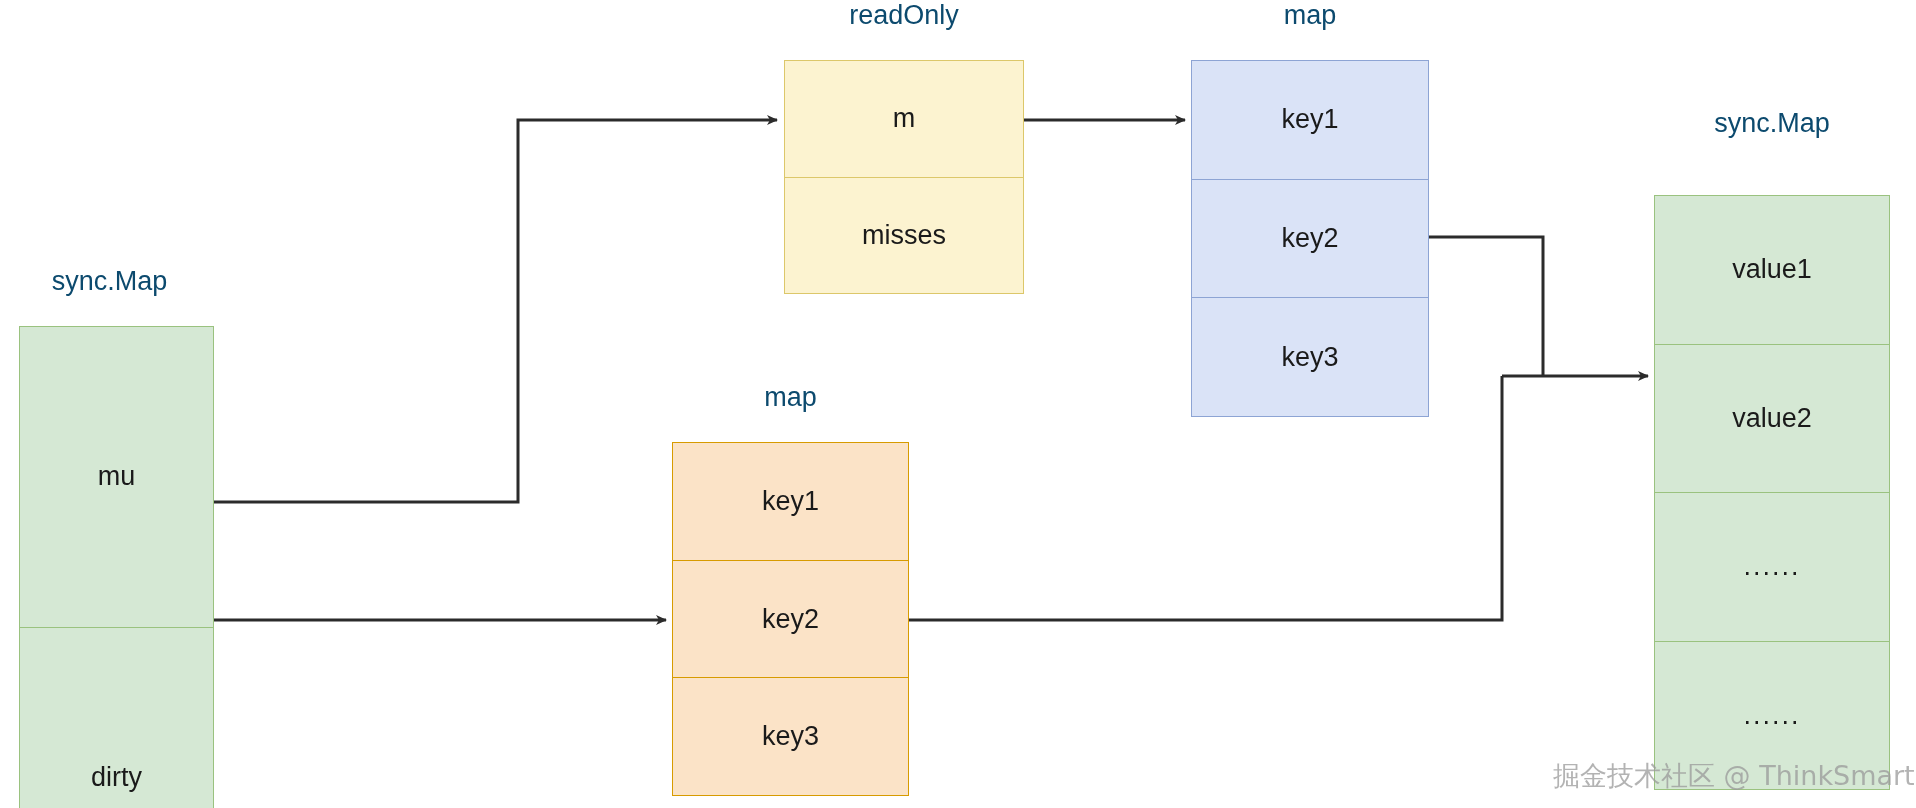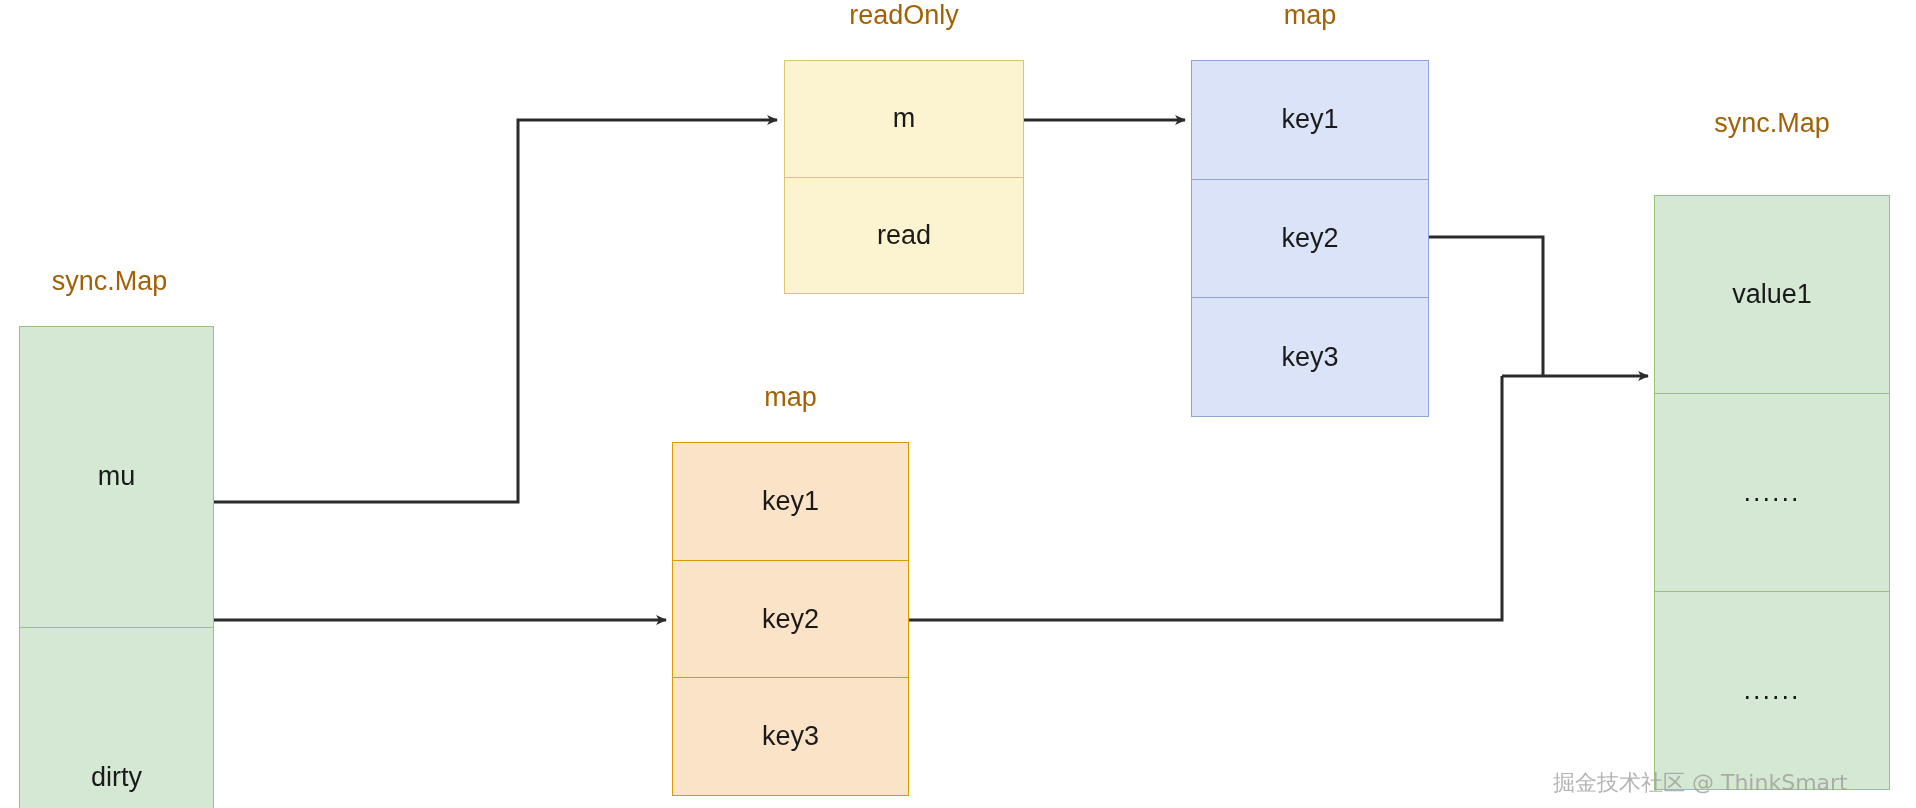--- a/index.html
+++ b/index.html
@@ -52,41 +52,40 @@
   
   .box.blue { background: #dae3f7; border-color: #8da4d4; }
   .box.blue .cell { border-bottom-color: #8da4d4; }
   
   .box.orange { background: #fbe3c7; border-color: #d79b00; }
   .box.orange .cell { border-bottom-color: #d79b00; }
 
   .caption {
     position: absolute;
     font-size: 27px;
-    color: #a16207;
+    color: #0c4a6e;
     text-align: center;
     white-space: nowrap;
     line-height: 1;
   }
   #wires {
     position: absolute;
     left: 0;
     top: 0;
     width: 1916px;
     height: 808px;
     pointer-events: none;
   }
   .watermark {
     position: absolute;
-    font-size: 22px;
+    font-size: 27px;
     color: #9a9a9a;
     opacity: .75;
     white-space: nowrap;
     font-family: "DejaVu Sans", sans-serif;
-    margin-top: 10px;
   }
 </style>
 </head>
 <body>
 
 <div id="canvas">
 
   <svg id="wires" viewBox="0 0 1916 808" xmlns="http://www.w3.org/2000/svg">
     <defs>
       <marker id="arrow" markerWidth="12" markerHeight="12" refX="10" refY="5" orient="auto" markerUnits="userSpaceOnUse">
@@ -111,21 +110,21 @@
 
   <div class="box green" style="left:19px; top:326px; width:195px; height:602px;">
     <div class="cell">mu</div>
     <div class="cell">dirty</div>
   </div>
 
   <div class="caption" style="left:784px; top:2px; width:240px;">readOnly</div>
 
   <div class="box yellow" style="left:784px; top:60px; width:240px; height:234px;">
     <div class="cell">m</div>
-    <div class="cell">read</div>
+    <div class="cell">misses</div>
   </div>
 
   <div class="caption" style="left:1191px; top:2px; width:238px;">map</div>
 
   <div class="box blue" style="left:1191px; top:60px; width:238px; height:357px;">
     <div class="cell">key1</div>
     <div class="cell">key2</div>
     <div class="cell">key3</div>
   </div>
 
@@ -134,19 +133,20 @@
   <div class="box orange" style="left:672px; top:442px; width:237px; height:354px;">
     <div class="cell">key1</div>
     <div class="cell">key2</div>
     <div class="cell">key3</div>
   </div>
 
   <div class="caption" style="left:1654px; top:110px; width:236px;">sync.Map</div>
 
   <div class="box green" style="left:1654px; top:195px; width:236px; height:595px;">
     <div class="cell">value1</div>
+    <div class="cell">value2</div>
     <div class="cell dots">......</div>
     <div class="cell dots">......</div>
   </div>
 
   <div class="watermark" style="left:1553px; top:758px;">掘金技术社区 @ ThinkSmart</div>
 
 </div>
 
 </body></html>

